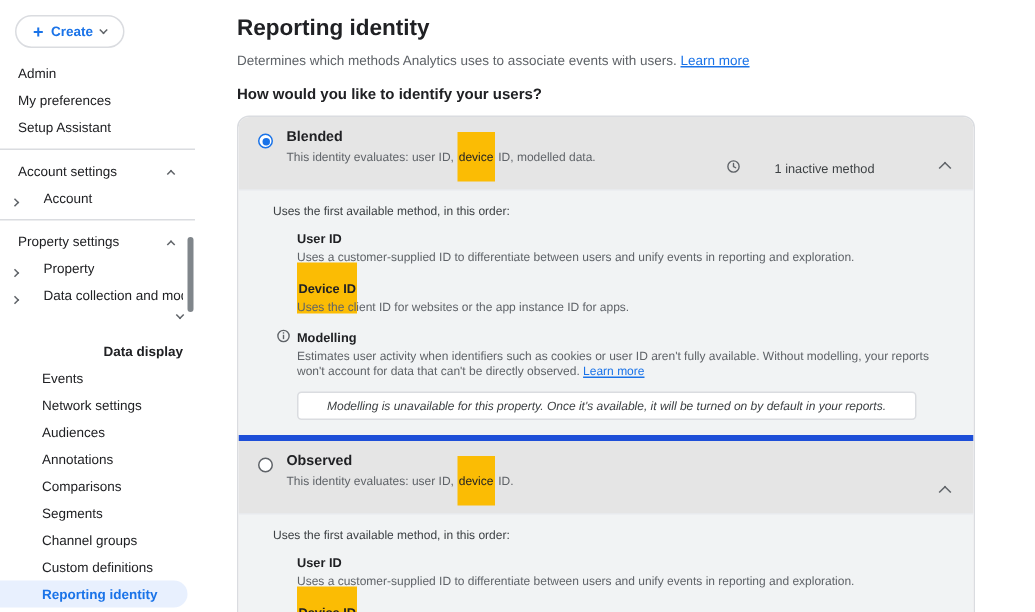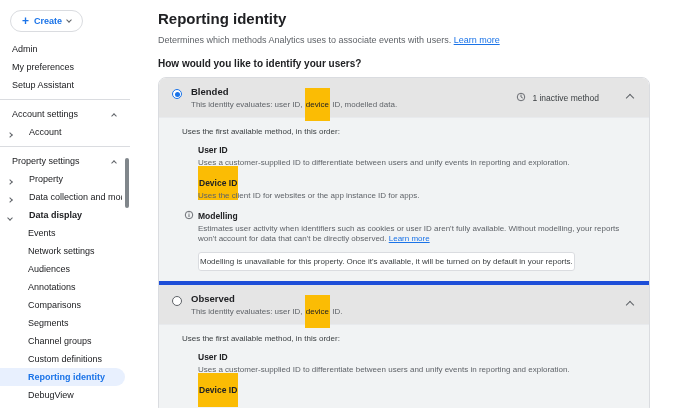--- a/index.html
+++ b/index.html
@@ -20,21 +20,21 @@
     cursor:pointer; font-family:inherit;
   }
   .plus { font-size:12px; line-height:7px; font-weight:bold; }
   .nav-item { padding:4px 12px; white-space:nowrap; overflow:hidden; cursor:pointer; }
   .divider { border-top:1px solid #dadce0; margin:5px 0; }
   .nav-section { display:flex; align-items:center; justify-content:space-between;
     padding:4px 14px 4px 12px; cursor:pointer; color:#202124; }
   .nav-sub { display:flex; align-items:flex-end; gap:17px; padding:4px 8px; cursor:pointer;
     white-space:nowrap; overflow:hidden; }
   .nav-sub .label { overflow:hidden; white-space:nowrap; }
-  .nav-sub.bold { font-weight:bold; }
+  .nav-sub.bold { font-weight:bold;flex-direction:column; }
   .nav-child { padding:4px 12px 4px 28px; cursor:pointer; white-space:nowrap; overflow:hidden; }
   .nav-child.selected { background:#e8f0fe; color:#1a73e8; font-weight:bold;
     border-radius:0 14px 14px 0; margin-right:5px; }
   .chev { display:inline-block; width:4px; height:4px;
     border-right:1.2px solid #5f6368; border-bottom:1.2px solid #5f6368; flex:none; }
   .chev.right { transform:rotate(-45deg); }
   .chev.down  { transform:rotate(45deg); margin-top:-2px; }
   .chev.up    { transform:rotate(-135deg); margin-top:3px; }
   .chev.lg { width:6px; height:6px; border-width:1.5px; }
   .scroll-thumb { position:absolute; right:1px; top:158px; width:4px; height:50px;
@@ -52,35 +52,35 @@
     gap:9px; background:#e5e5e5; cursor:pointer; }
   .option-header.second { border-top:4px solid #1d4ed8; }
   .radio { width:10px; height:10px; border:1.5px solid #5f6368; border-radius:50%;
     flex:none; margin-top:3px; position:relative; cursor:pointer; background:#fff; }
   .radio.checked { border-color:#1a73e8; }
   .radio.checked::after { content:""; position:absolute; inset:1.5px;
     background:#1a73e8; border-radius:50%; }
   .option-name { font-size:9.5px; font-weight:bold; margin-bottom:3px; }
   .option-desc { font-size:8px; color:#5f6368; }
   .hl { background:#fbbc04; color:#202124; padding:12px 1px; }
-  .option-right { margin-left:auto; display:flex; align-items:center; gap:6px; margin-top:5px; }
+  .option-right { margin-left:auto; display:flex; align-items:center; gap:22px; margin-top:19px; }
   .badge-text { font-size:8.5px; color:#3c4043; }
   .chev-wrap { margin-left:20px; padding:1px 2px; cursor:pointer; }
 
   .option-detail { background:#f1f3f4; padding:9px 16px 10px 23px;
     border-top:1px solid #e8eaed; }
   .order-text { font-size:8px; color:#3c4043; margin-bottom:9px; }
   .method { margin:0 0 9px 16px; }
   .method-name { font-size:8.5px; font-weight:bold; margin-bottom:3px; color:#202124; }
   .method-desc { font-size:8px; color:#5f6368; max-width:450px; line-height:1.35; }
   .method.modelling { position:relative; margin-bottom:0; }
   .info-icon { position:absolute; left:-14px; top:-1px; line-height:1; }
   .attr-note { font-size:8px; color:#5f6368; margin-top:8px; }
   .note-box { display:inline-block; border:1px solid #dadce0; background:#fff;
-    border-radius:3px; padding:4px 1px; font-size:8px; color:#3c4043; margin-top:7px; }
+    border-radius:3px; padding:4px 19px; font-size:8px; color:#3c4043; margin-top:7px;font-style:italic; }
 </style>
 </head>
 <body>
 
 <div class="app">
 
   <aside class="sidebar">
     <button class="create-btn">
       <span class="plus">+</span>
       <span>Create</span>

